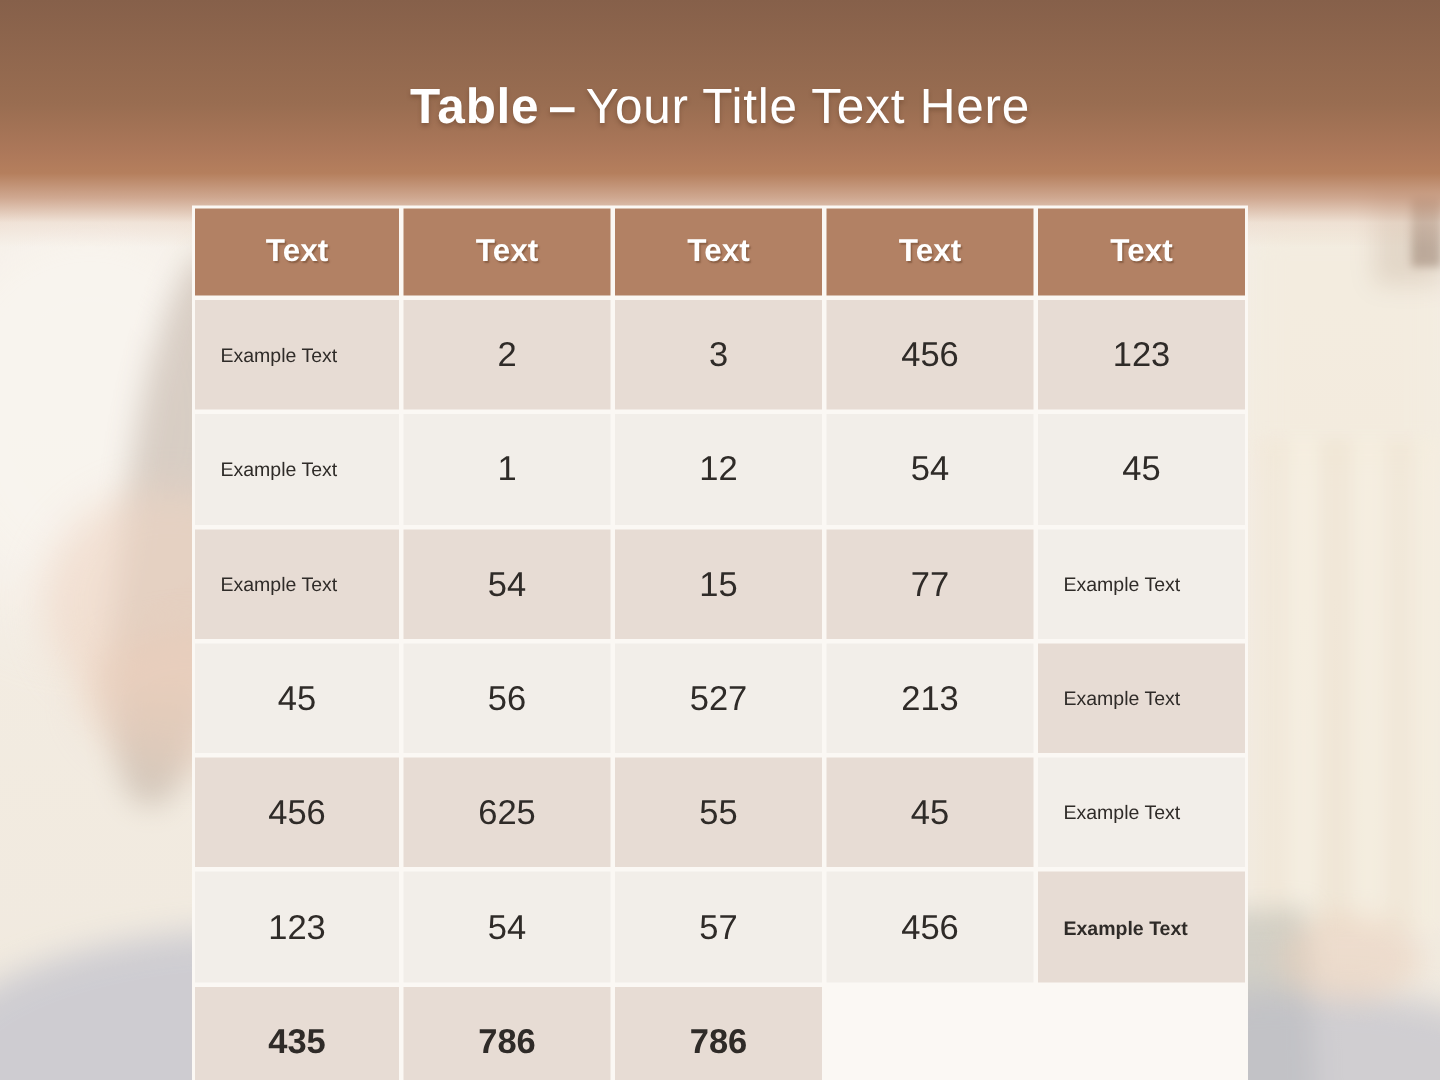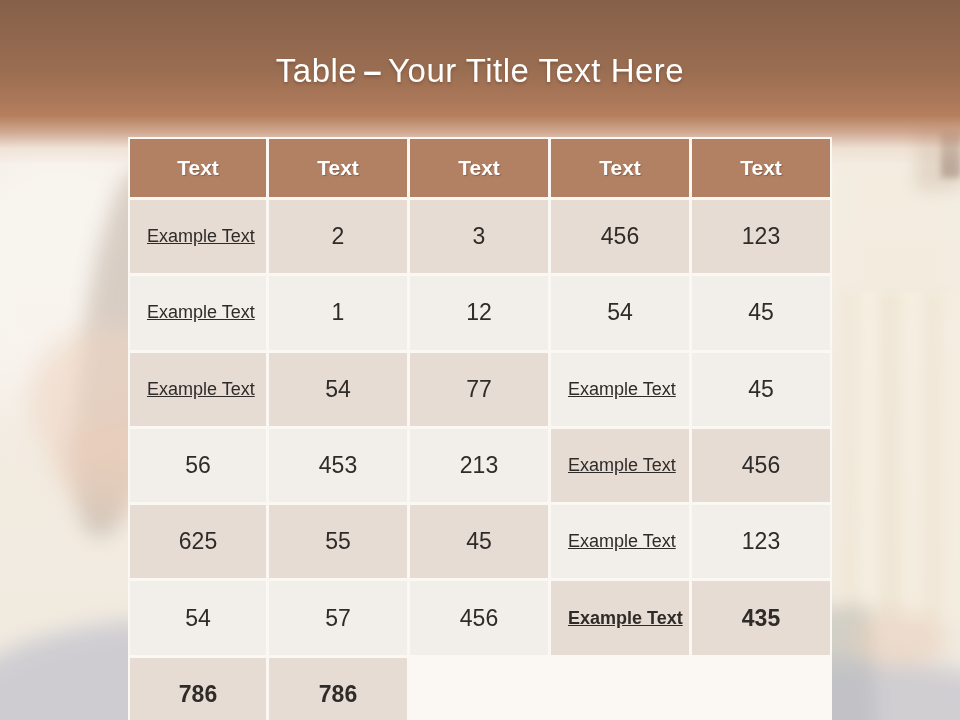--- a/index.html
+++ b/index.html
@@ -37,36 +37,36 @@
       rgba(193,141,112,.72) 80%,
       rgba(228,199,179,.32) 90%,
       rgba(244,235,226,0) 100%);
   }
   
   .title{
     position:absolute;left:0;right:0;top:52px;z-index:3;margin:0;
     text-align:center;color:#ffffff;font-size:33px;font-weight:400;
     letter-spacing:.5px;text-shadow:0 2px 3px rgba(80,48,28,.35);
   }
-  .title .t-bold{font-weight:400;}
+  .title .t-bold{font-weight:700;}
   .title .t-sep{font-weight:700;padding:0 6px;}
   
   .table-wrap{position:absolute;left:128px;top:137px;z-index:3;}
   .grid{
     display:grid;width:704px;height:596px;box-sizing:border-box;
     grid-template-columns:136px repeat(4,1fr);
     grid-template-rows:58px repeat(7,1fr);
     gap:3px;padding:2px;background:var(--border-white);
   }
   .cell{display:flex;align-items:center;justify-content:center;color:var(--text-dark);}
   .th{
     background:var(--header-bg);color:#ffffff;font-weight:700;font-size:21px;
     text-shadow:1px 1px 1px rgba(90,55,30,.45);
   }
-  .label{justify-content:flex-start;padding-left:17px;font-size:18px;text-decoration:underline;}
+  .label{justify-content:flex-start;padding-left:17px;font-size:13px;}
   .num{font-size:23px;}
   .odd{background:var(--row-odd);}
   .even{background:var(--row-even);}
   .bold{font-weight:700;}
 </style>
 </head>
 <body>
 
 <div class="slide">
 
@@ -103,25 +103,26 @@
         <div class="cell num odd">3</div>
         <div class="cell num odd">456</div>
         <div class="cell num odd">123</div>
         <div class="cell label even">Example Text</div>
         <div class="cell num even">1</div>
         <div class="cell num even">12</div>
         <div class="cell num even">54</div>
         <div class="cell num even">45</div>
         <div class="cell label odd">Example Text</div>
         <div class="cell num odd">54</div>
+        <div class="cell num odd">15</div>
         <div class="cell num odd">77</div>
         <div class="cell label even">Example Text</div>
         <div class="cell num even">45</div>
         <div class="cell num even">56</div>
-        <div class="cell num even">453</div>
+        <div class="cell num even">527</div>
         <div class="cell num even">213</div>
         <div class="cell label odd">Example Text</div>
         <div class="cell num odd">456</div>
         <div class="cell num odd">625</div>
         <div class="cell num odd">55</div>
         <div class="cell num odd">45</div>
         <div class="cell label even">Example Text</div>
         <div class="cell num even">123</div>
         <div class="cell num even">54</div>
         <div class="cell num even">57</div>

